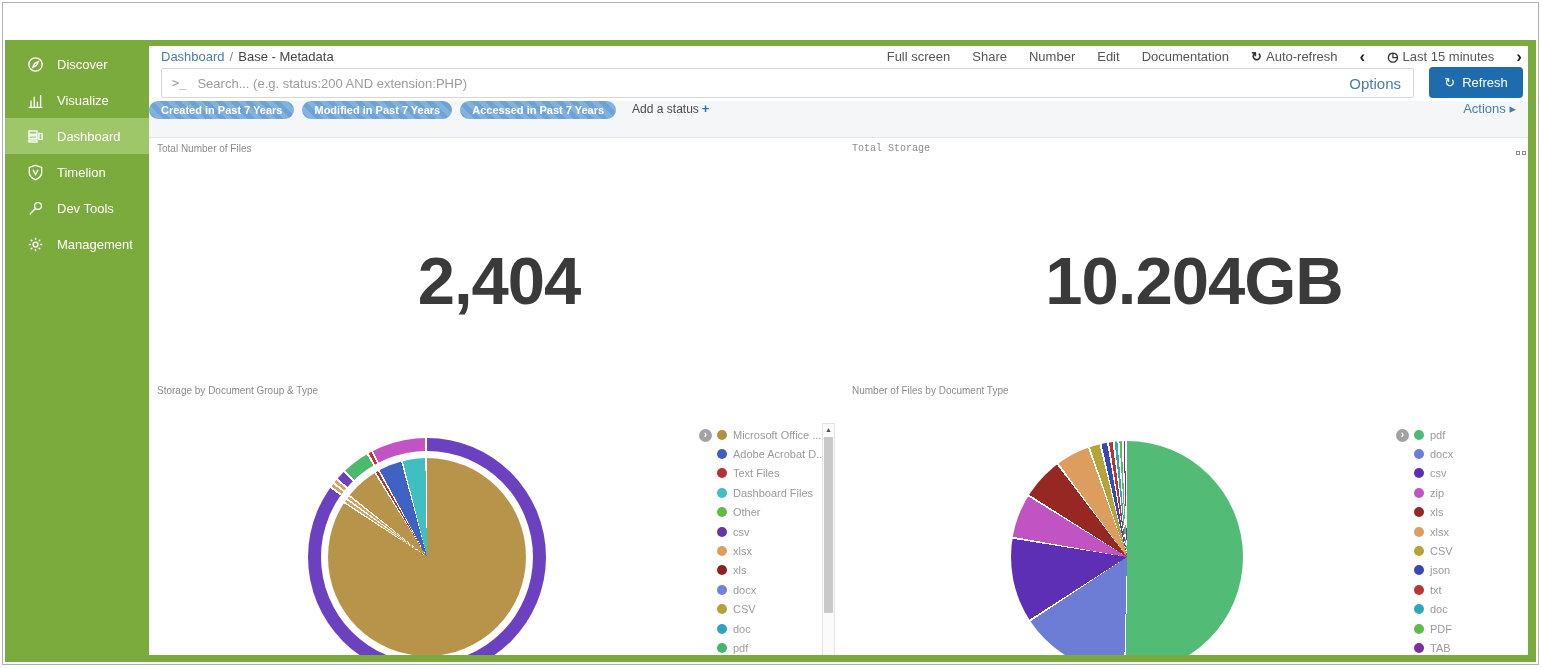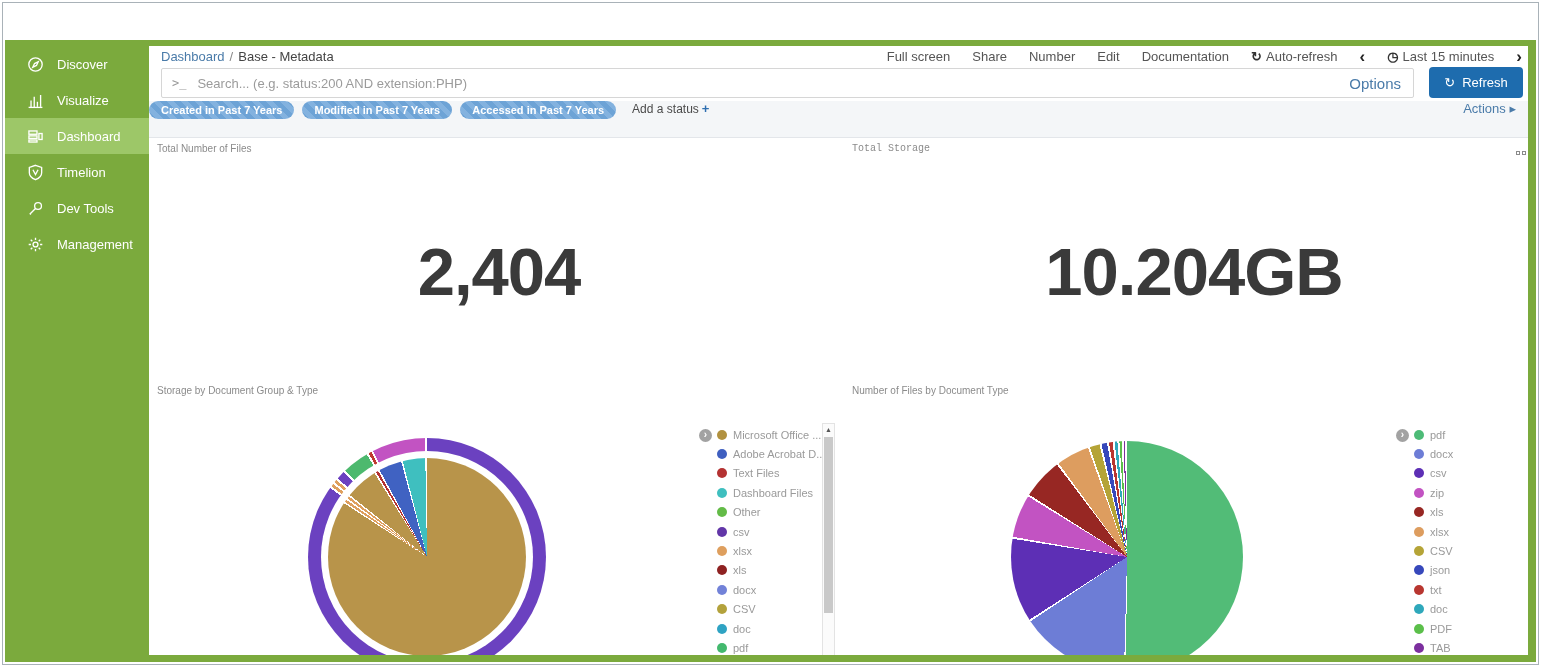--- a/index.html
+++ b/index.html
@@ -38,21 +38,21 @@
   #filter-bar{position:absolute;left:0;top:55px;right:0;height:37px;background:#f4f6f8;border-bottom:1px solid #e3e6ea;display:flex;box-sizing:border-box;}
   .pill{height:18px;line-height:18px;padding:0 12px;margin-right:8px;border-radius:10px;color:#fff;font-size:11px;font-weight:bold;cursor:pointer;
         background:repeating-linear-gradient(45deg,#6da3d6 0 5px,#83b2df 5px 10px);}
   #add-filter{margin-left:8px;font-size:12px;color:#4a4a4a;cursor:pointer;}
   #add-filter .plus{color:#2e6fb0;font-weight:bold;margin-left:3px;font-size:13px;}
   #actions-link{margin-left:auto;padding-right:12px;color:var(--blue);font-size:13px;cursor:pointer;}
 
   
   #dashboard{position:absolute;left:0;top:92px;right:0;bottom:0;background:#fff;overflow:hidden;}
   .panel-title{position:absolute;font-size:10px;color:#8b8b8b;}
-  .metric-value{position:absolute;top:95px;font-size:67px;font-weight:bold;color:#3a3a3a;text-align:center;letter-spacing:-1px;}
+  .metric-value{position:absolute;top:104px;font-size:67px;font-weight:bold;color:#3a3a3a;text-align:center;letter-spacing:-1px;}
   .pie-disc{position:absolute;border-radius:50%;}
   .legend{position:absolute;width:130px;font-size:11px;color:#9a9a9a;}
   .legend-item{height:19.4px;display:flex;align-items:center;position:relative;cursor:pointer;}
   .legend-dot{width:10px;height:10px;border-radius:50%;margin-right:6px;flex:0 0 10px;}
   .legend-toggle{position:absolute;left:-18px;top:4px;width:13px;height:13px;border-radius:50%;background:#a2a2a2;color:#fff;font-size:10px;line-height:12px;text-align:center;font-weight:bold;cursor:pointer;}
   
   #legend1-scrollbar{position:absolute;left:673px;top:285px;width:13px;height:266px;background:#fbfbfb;border:1px solid #e3e3e3;box-sizing:border-box;}
   .scroll-arrow{position:absolute;left:0;width:11px;height:12px;font-size:7px;color:#555;text-align:center;line-height:12px;cursor:pointer;}
   #legend1-thumb{position:absolute;left:1px;top:13px;width:9px;height:176px;background:#c9c9c9;cursor:pointer;}
   

